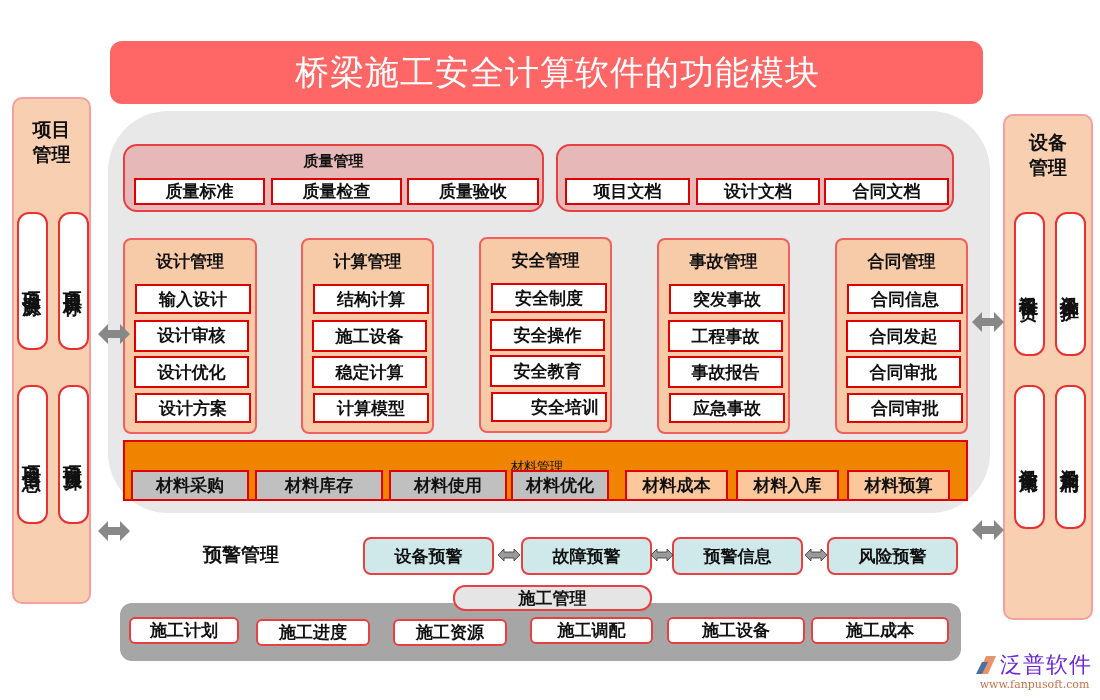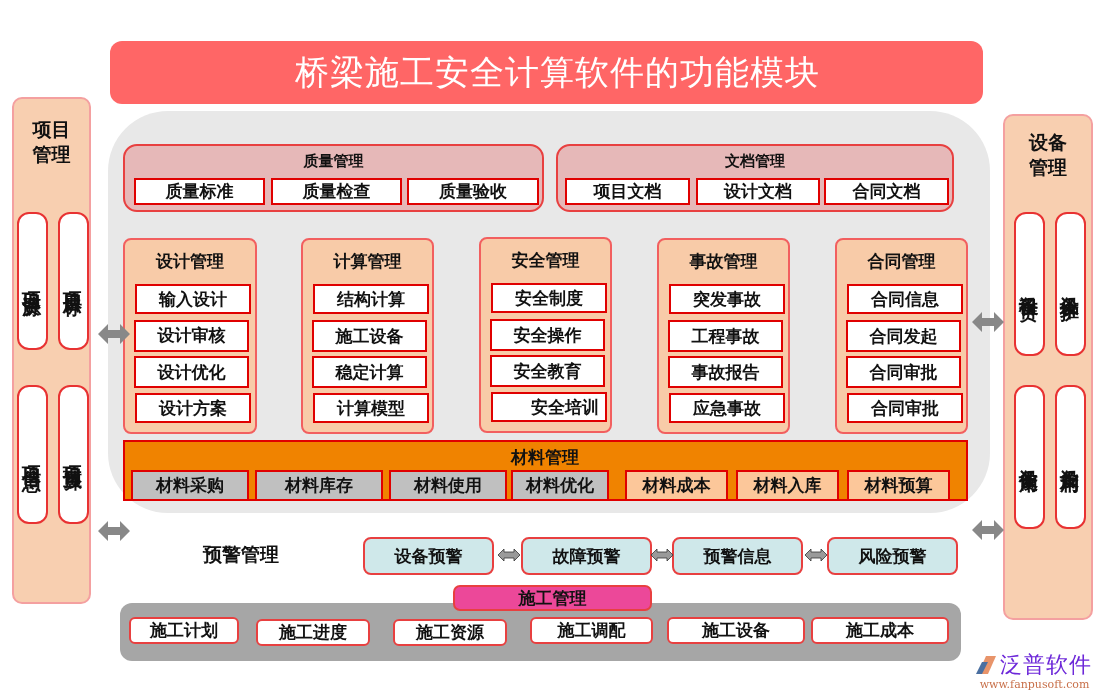--- a/index.html
+++ b/index.html
@@ -39,34 +39,34 @@
   }
 
   .mod {
     background: #f8cba8; border: 2px solid #f25f5f; border-radius: 8px;
   }
   .mod-title { position: absolute; left: 0; right: 0; top: 10px; text-align: center; font-size: 17px; font-weight: bold; }
 
   .mat {
     left: 123px; top: 440px; width: 845px; height: 61px; background: #f08300; border: 2px solid #e00000;
   }
-  .mat-title { position: absolute; left: 386px; top: 4px; font-size: 17px; font-weight: bold; }
+  .mat-title { position: absolute; left: 386px; top: 16px; font-size: 13px; font-weight: normal; }
   .mat-cell { position: absolute; top: 28px; height: 31px; border: 2px solid #e00000; font-size: 17px; font-weight: bold; text-align: center; line-height: 27px; }
   .mat-cell.gray { background: #c0c0c0; }
   .mat-cell.peach { background: #fcc79a; }
 
   .warn-cell {
     position: absolute; top: 537px; height: 38px; background: #cfe8ea; border: 2px solid #e84040; border-radius: 8px;
     font-size: 17px; font-weight: bold; text-align: center; line-height: 34px;
   }
   .small-arrow { position: absolute; top: 548px; width: 22px; height: 14px; }
 
   .cons-bg { left: 120px; top: 603px; width: 841px; height: 58px; background: #a6a6a6; border-radius: 12px; }
   .cons-title {
-    left: 453px; top: 585px; width: 199px; height: 26px; background: #ec4899; border: 2px solid #e84040; border-radius: 7px;
+    left: 453px; top: 585px; width: 199px; height: 26px; background: #e5e5e5; border: 2px solid #e84040; border-radius: 12px;
     font-size: 17px; font-weight: bold; text-align: center; line-height: 22px;
   }
   .cons-cell {
     position: absolute; top: 617px; height: 27px; background: #fff; border: 2px solid #e84040; border-radius: 6px;
     font-size: 17px; font-weight: bold; text-align: center; line-height: 23px;
   }
 
   .big-arrow { position: absolute; width: 32px; height: 22px; }
 
   .logo { left: 972px; top: 650px; width: 125px; height: 45px; }
@@ -103,21 +103,20 @@
 <div class="abs v-pill" style="left:1055px;top:385px;width:31px;height:144px;">设备利用</div>
 
 <div class="abs top-group" style="left:123px;top:144px;width:421px;height:68px;">
   <div class="group-title" style="margin-top:6px;">质量管理</div>
   <div class="cell" style="left:9px;top:32px;width:131px;height:27px;line-height:23px;">质量标准</div>
   <div class="cell" style="left:146px;top:32px;width:131px;height:27px;line-height:23px;">质量检查</div>
   <div class="cell" style="left:282px;top:32px;width:132px;height:27px;line-height:23px;">质量验收</div>
 </div>
 
 <div class="abs top-group" style="left:556px;top:144px;width:398px;height:68px;">
-  <div class="group-title" style="margin-top:6px;">文档管理</div>
   <div class="cell" style="left:7px;top:32px;width:125px;height:27px;line-height:23px;">项目文档</div>
   <div class="cell" style="left:138px;top:32px;width:124px;height:27px;line-height:23px;">设计文档</div>
   <div class="cell" style="left:266px;top:32px;width:125px;height:27px;line-height:23px;">合同文档</div>
 </div>
 
 <div class="abs mod" style="left:123px;top:238px;width:134px;height:196px;">
   <div class="mod-title">设计管理</div>
   <div class="cell" style="left:10px;top:44px;width:116px;height:30px;line-height:26px;">输入设计</div>
   <div class="cell" style="left:9px;top:80px;width:115px;height:32px;line-height:28px;font-family:Liberation Serif, serif;">设计审核</div>
   <div class="cell" style="left:9px;top:116px;width:115px;height:32px;line-height:28px;">设计优化</div>

